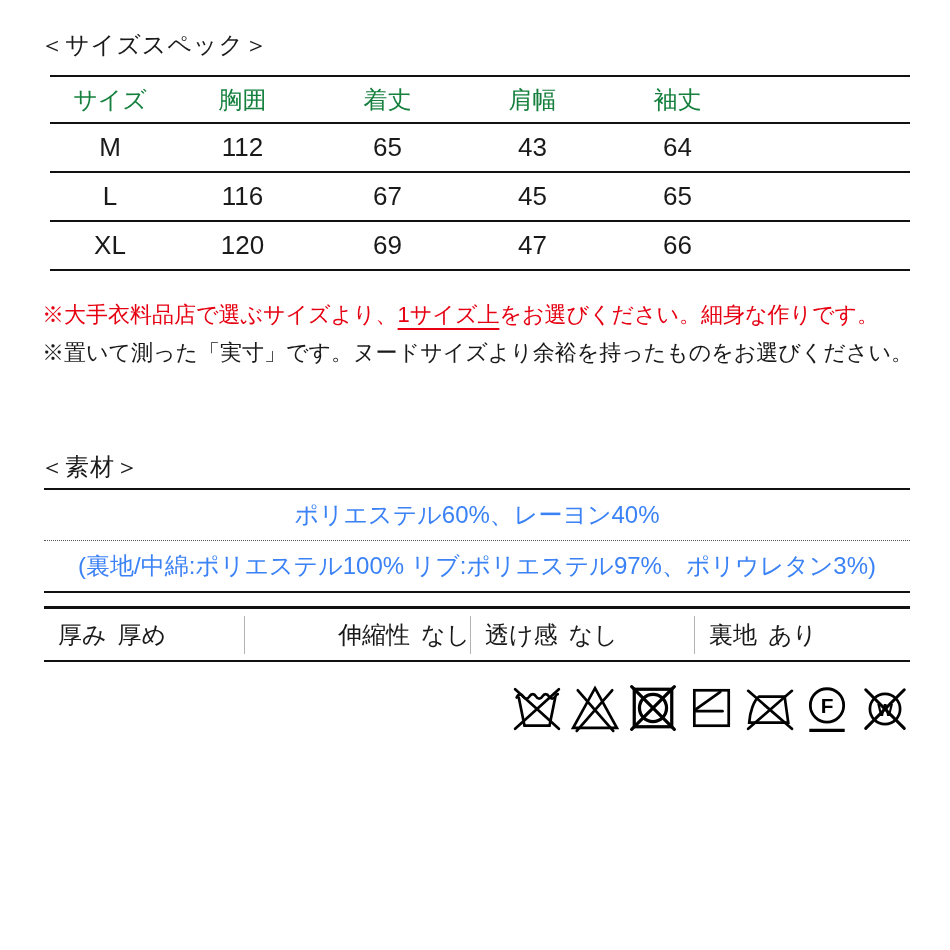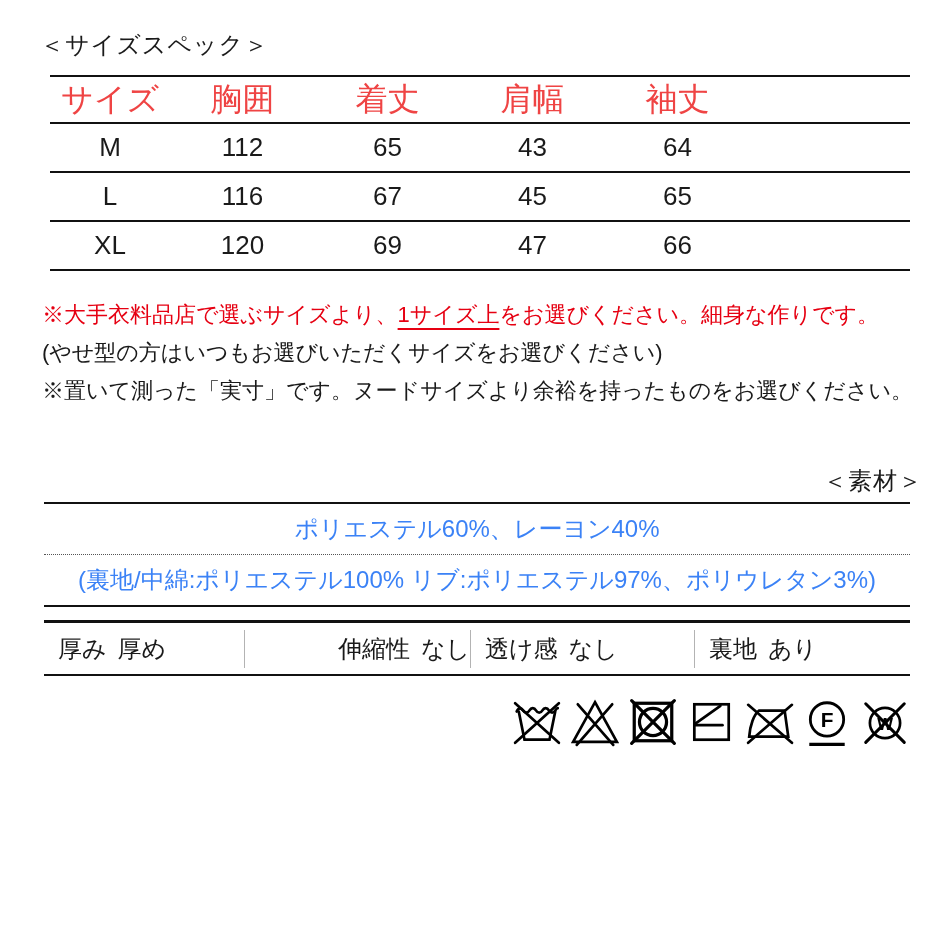--- a/index.html
+++ b/index.html
@@ -35,42 +35,42 @@
     border-top:2px solid #111;
     table-layout:fixed;
   }
   .size-table th,
   .size-table td{
     border-bottom:2px solid #111;
     font-weight:normal;
     text-align:center;
     padding:0;
   }
-  .size-table th{ font-size:32px; height:45px; color:#ef4444; }
+  .size-table th{ font-size:24px; height:45px; color:#15803d; }
   .size-table td{ font-size:26px; height:47px; color:#1a1a1a; }
   .col-size{width:120px}
   .col-mid{width:145px}
   .col-spacer{width:auto}
   
   .notes{ margin:25px 0 0 2px; }
   .note{
     margin:0;
     font-size:22px;
     line-height:38px;
     color:#1a1a1a;
     white-space:nowrap;
   }
   .note-red{ color:#e60012; }
   .u{
     text-decoration:underline;
     text-decoration-thickness:2px;
     text-underline-offset:6px;
   }
   
-  .material-title{ margin-top:56px;text-align:right; }
+  .material-title{ margin-top:80px; }
   .material-box{
     width:866px;
     margin:6px 0 0 4px;
     border-top:2px solid #111;
     border-bottom:2px solid #111;
   }
   .mat-row{
     height:50px;
     line-height:50px;
     text-align:center;
@@ -158,21 +158,20 @@
         <td>69</td>
         <td>47</td>
         <td>66</td>
         <td></td>
       </tr>
     </tbody>
   </table>
 
   <div class="notes">
     <p class="note note-red"><span>※大手衣料品店で選ぶサイズより、</span><span class="u">1サイズ上</span><span>をお選びください。細身な作りです。</span></p>
-    <p class="note">(やせ型の方はいつもお選びいただくサイズをお選びください)</p>
     <p class="note">※置いて測った「実寸」です。ヌードサイズより余裕を持ったものをお選びください。</p>
   </div>
 
   <h2 class="section-title material-title">＜素材＞</h2>
 
   <div class="material-box">
     <div class="mat-row">ポリエステル60%、レーヨン40%</div>
     <div class="mat-row">(裏地/中綿:ポリエステル100% リブ:ポリエステル97%、ポリウレタン3%)</div>
   </div>
 

